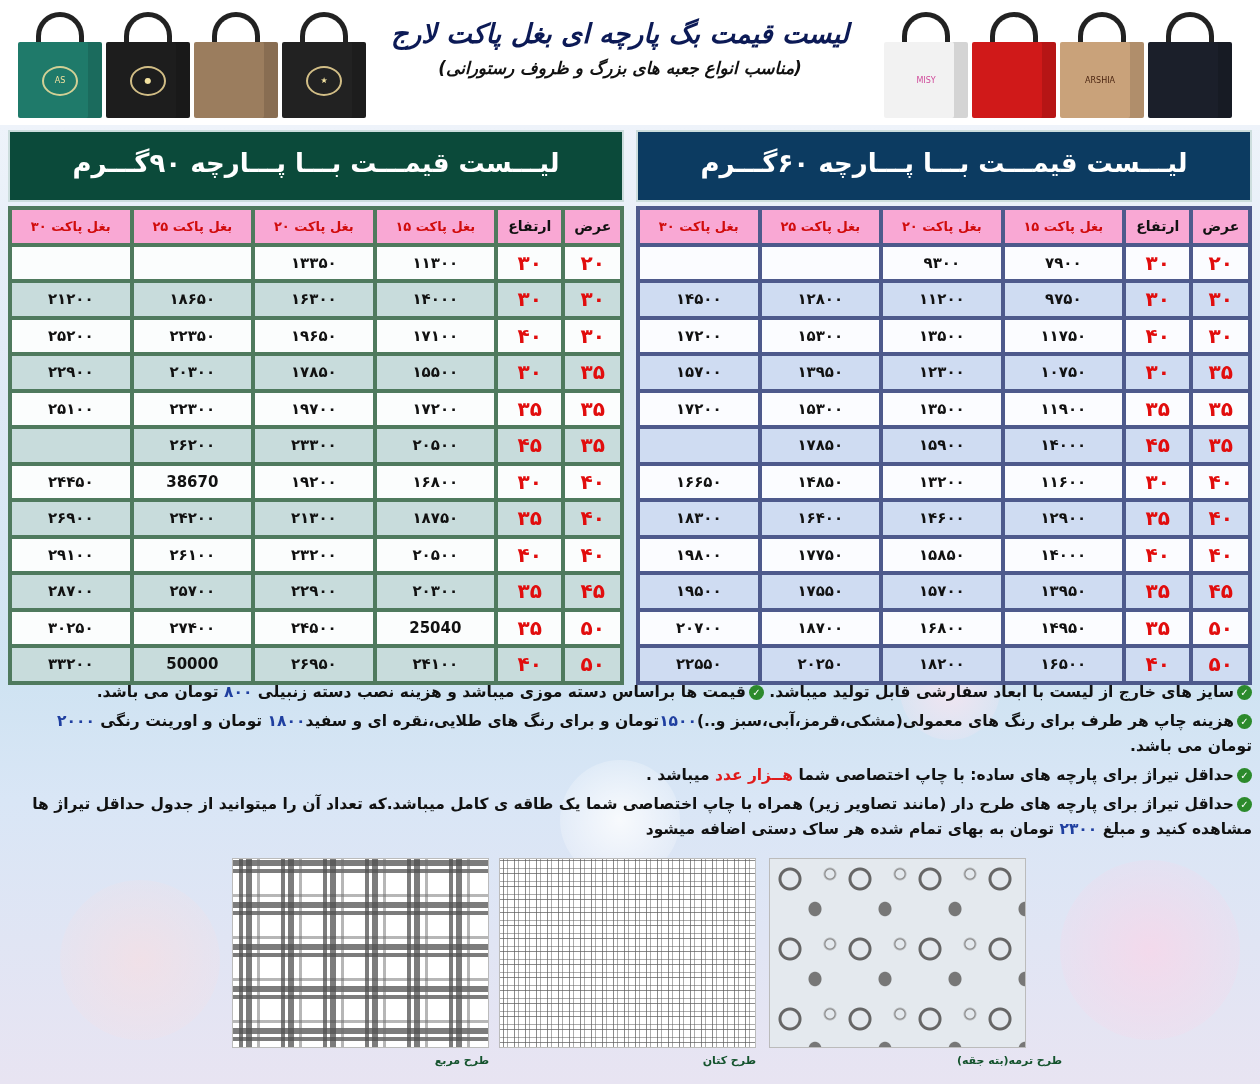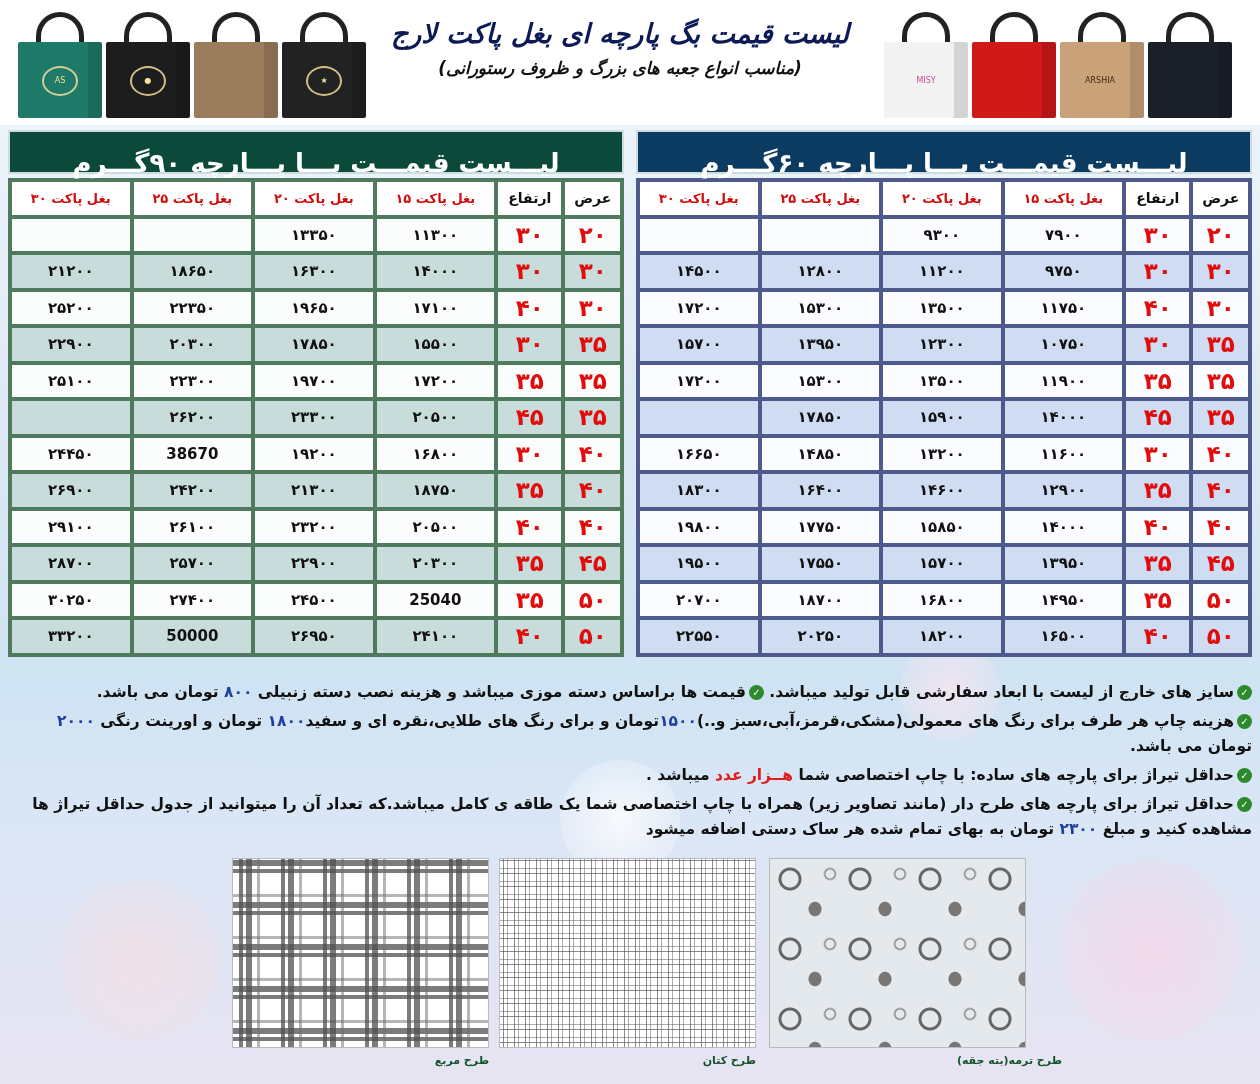--- a/index.html
+++ b/index.html
@@ -13,26 +13,26 @@
   .header { position: absolute; left: 0; top: 0; width: 1260px; height: 125px; background: #fff; }
   .bag { position: absolute; top: 12px; width: 92px; height: 108px; }
   .bag .handle { position: absolute; top: 0; left: 22px; width: 48px; height: 38px; border: 5px solid #222; border-bottom: none; border-radius: 24px 24px 0 0; }
   .bag .body { position: absolute; top: 30px; left: 4px; width: 84px; height: 76px; border-radius: 2px; box-shadow: inset -14px 0 0 rgba(0,0,0,0.12); }
   .bag .logo { position: absolute; top: 54px; left: 28px; width: 36px; height: 30px; border-radius: 50%; border: 2px solid rgba(255,230,160,0.8); font-size: 8px; color: #f3e2a0; text-align: center; line-height: 26px; }
   .title-block { position: absolute; left: 380px; top: 14px; width: 480px; text-align: center; direction: rtl; font-style: italic; }
   .title-main { font-family: "DejaVu Sans", sans-serif; font-weight: bold; font-size: 27px; color: #0c1a56; line-height: 40px; }
   .title-sub { font-weight: bold; font-size: 17px; color: #111; line-height: 28px; }
 
   .panel { position: absolute; top: 130px; width: 616px; }
-  .panel-head { height: 44px; color: #fff; font-weight: bold; font-size: 26px; text-align: center; line-height: 62px; direction: rtl; border: 2px solid #cdd; }
+  .panel-head { height: 72px; color: #fff; font-weight: bold; font-size: 26px; text-align: center; line-height: 62px; direction: rtl; border: 2px solid #cdd; }
   .price-table { width: 100%; border-collapse: separate; border-spacing: 4px; direction: rtl; margin-top: 4px; }
   .price-table td, .price-table th { height: 32.5px; text-align: center; font-weight: bold; font-size: 15px; color: #111; }
-  .price-table th { background: #ffffff; color: #d10d0d; font-size: 13px; }
+  .price-table th { background: #f9a8d4; color: #d10d0d; font-size: 13px; }
   .price-table th.plain { color: #111; font-size: 14px; }
-  .price-table td.red { color: #e10d0d; font-size: 23px; }
+  .price-table td.red { color: #e10d0d; font-size: 20px; }
   .crossed { background-image: linear-gradient(to top right, transparent calc(50% - 1px), #7c8fb0 50%, transparent calc(50% + 1px)), linear-gradient(to bottom right, transparent calc(50% - 1px), #7c8fb0 50%, transparent calc(50% + 1px)); }
 
   #panel-90 { left: 8px; }
   #panel-90 .panel-head { background: #0b4a3a; }
   #panel-90 .price-table { background: #4f7a5e; }
   #panel-90 tr.alt td { background: #c8dcdc; }
   #panel-90 tr.norm td { background: #fbfdfd; }
   #panel-90 .crossed { background-image: linear-gradient(to top right, transparent calc(50% - 1px), #5c8a78 50%, transparent calc(50% + 1px)), linear-gradient(to bottom right, transparent calc(50% - 1px), #5c8a78 50%, transparent calc(50% + 1px)); }
 
   #panel-60 { left: 636px; }

